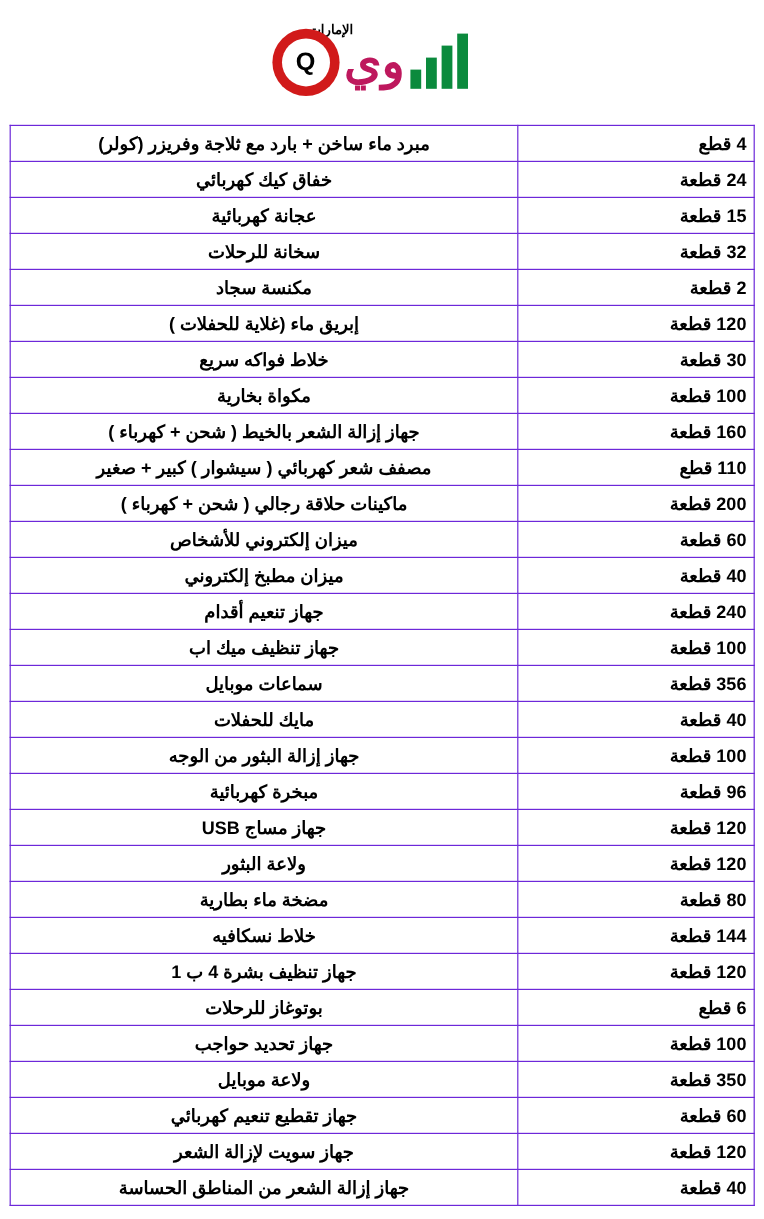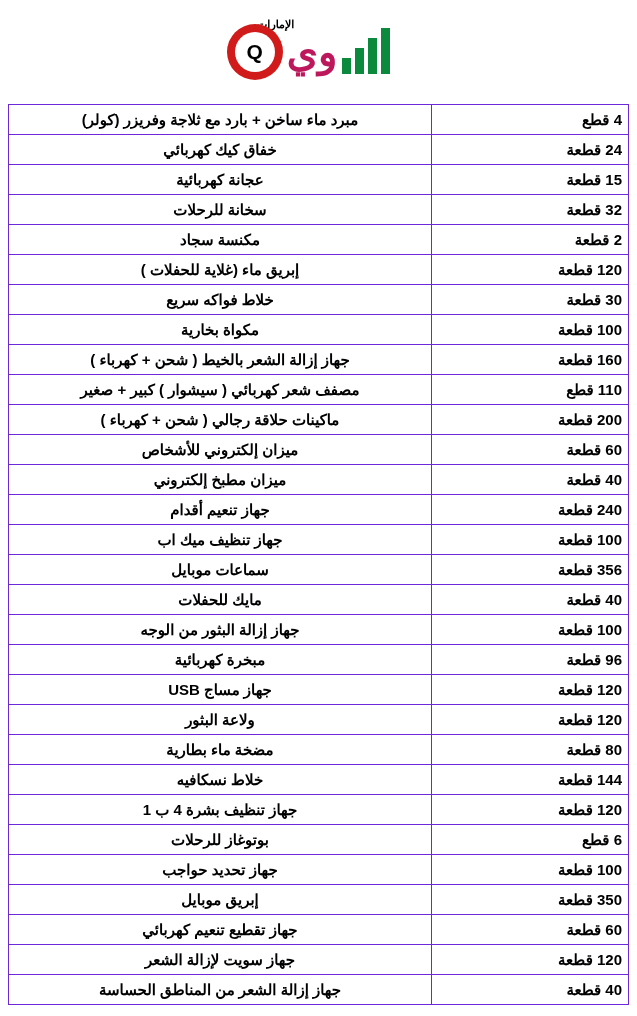--- a/index.html
+++ b/index.html
@@ -253,21 +253,21 @@
         <tr>
           <td class="qty">6 قطع</td>
           <td class="name">بوتوغاز للرحلات</td>
         </tr>
         <tr>
           <td class="qty">100 قطعة</td>
           <td class="name">جهاز تحديد حواجب</td>
         </tr>
         <tr>
           <td class="qty">350 قطعة</td>
-          <td class="name">إبريق موبايل</td>
+          <td class="name">ولاعة موبايل</td>
         </tr>
         <tr>
           <td class="qty">60 قطعة</td>
           <td class="name">جهاز تقطيع تنعيم كهربائي</td>
         </tr>
         <tr>
           <td class="qty">120 قطعة</td>
           <td class="name">جهاز سويت لإزالة الشعر</td>
         </tr>
         <tr>

